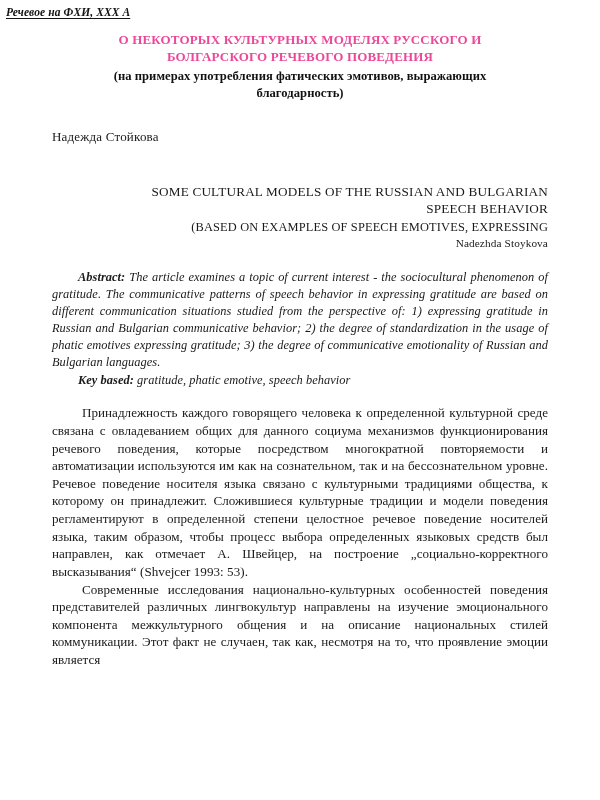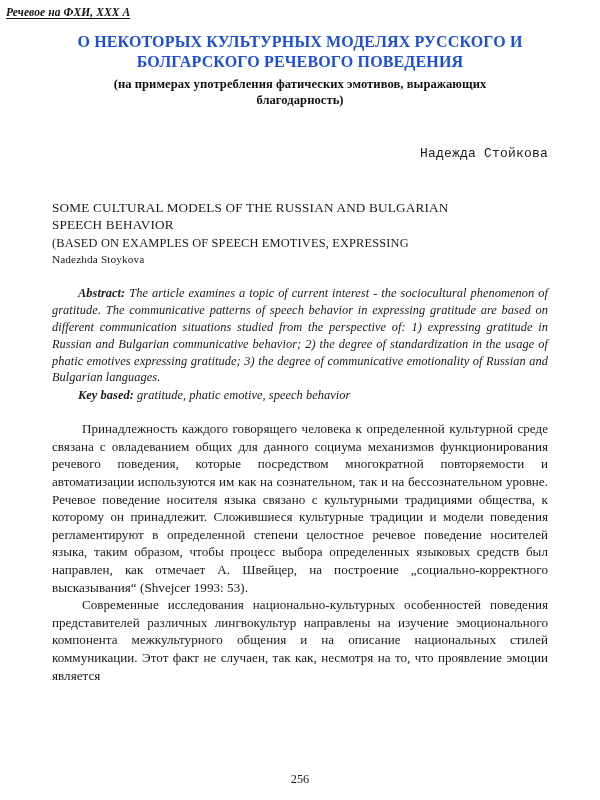--- a/index.html
+++ b/index.html
@@ -37,45 +37,44 @@
     white-space: nowrap;
   }
 
   
   .title-block {
     text-align: center;
     margin-top: 14px;
   }
   .title-main {
     font-weight: bold;
-    font-size: 16px;
+    font-size: 13px;
     line-height: 1.28;
     letter-spacing: 0.15px;
-    color: #1d4ed8;
+    color: #ec4899;
   }
   .title-sub {
     font-weight: bold;
     font-size: 12.6px;
     line-height: 1.3;
     margin-top: 3px;
     letter-spacing: 0.05px;
     color: #111;
   }
 
   .author-ru {
-    text-align: right;
+    text-align: left;
     font-size: 13px;
-    margin-top: 37px;
+    margin-top: 28px;
     letter-spacing: 0.2px;
-    font-family: Liberation Mono, monospace;
   }
 
   
   .en-block {
-    text-align: left;
+    text-align: right;
     margin-top: 38px;
   }
   .en-title {
     font-size: 13.2px;
     line-height: 1.3;
     letter-spacing: 0.2px;
   }
   .en-subtitle {
     font-size: 12.4px;
     line-height: 1.3;
@@ -177,15 +176,14 @@
 
   <div class="keywords">
     <b>Key based:</b><span> gratitude, phatic emotive, speech behavior</span>
   </div>
 
   <div class="body-text">
     <p>Принадлежность каждого говорящего человека к определенной культурной среде связана с овладеванием общих для данного социума механизмов функционирования речевого поведения, которые посредством многократной повторяемости и автоматизации используются им как на сознательном, так и на бессознательном уровне. Речевое поведение носителя языка связано с культурными традициями общества, к которому он принадлежит. Сложившиеся культурные традиции и модели поведения регламентируют в определенной степени целостное речевое поведение носителей языка, таким образом, чтобы процесс выбора определенных языковых средств был направлен, как отмечает А. Швейцер, на построение „социально-корректного высказывания“ (Shvejcer 1993: 53).</p>
     <p>Современные исследования национально-культурных особенностей поведения представителей различных лингвокультур направлены на изучение эмоционального компонента межкультурного общения и на описание национальных стилей коммуникации. Этот факт не случаен, так как, несмотря на то, что проявление эмоции является</p>
   </div>
 
-  <div class="folio">256</div>
 
 </div>
 
 </body></html>

